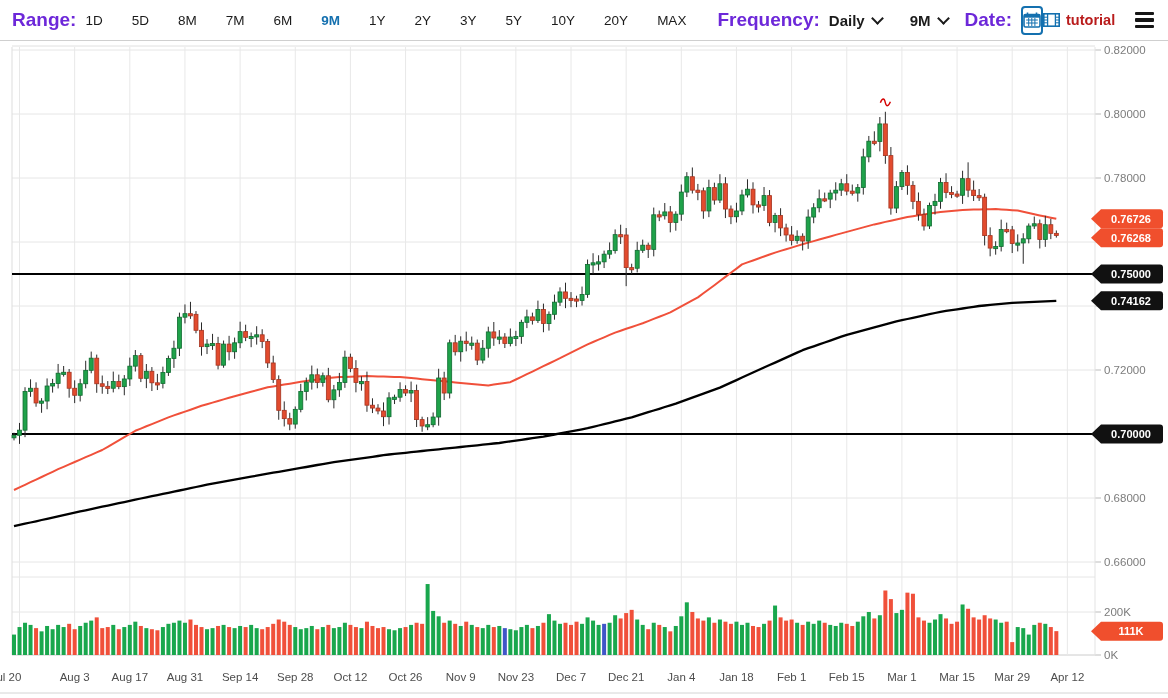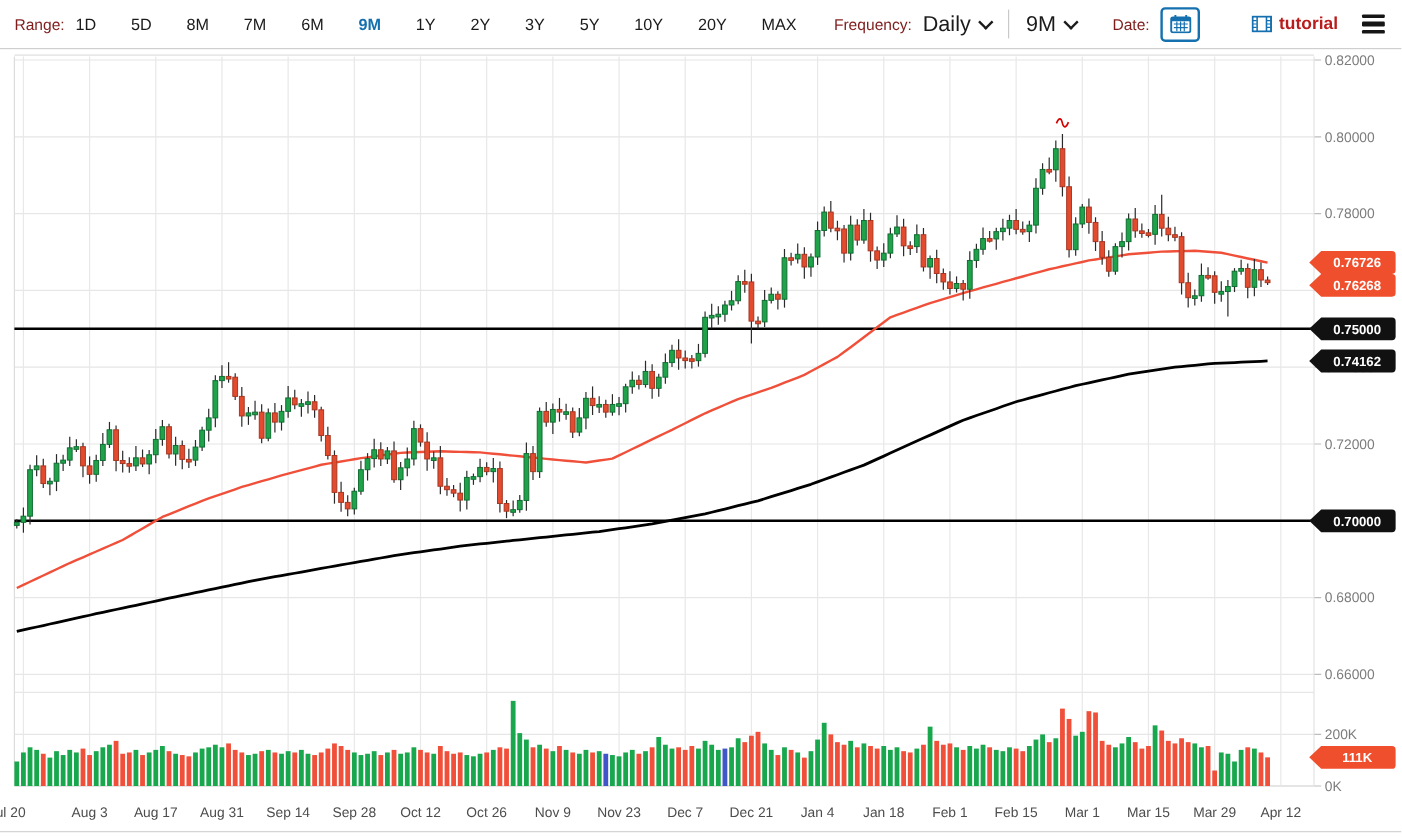--- a/index.html
+++ b/index.html
@@ -1,23 +1,23 @@
 <!DOCTYPE html>
 <html><head>
 <meta charset="utf-8">
 <style>
   html,body{margin:0;padding:0;background:#fff;width:1168px;height:698px;overflow:hidden;
     font-family:"Liberation Sans",sans-serif;-webkit-font-smoothing:antialiased;}
   .toolbar{display:flex;align-items:center;height:41px;border-bottom:1px solid #cfcfcf;padding:0 12px;box-sizing:border-box;}
-  .lbl{font-weight:normal;font-size:13px;color:#7f1d1d;margin-right:9px;white-space:nowrap;}
+  .lbl{font-weight:bold;font-size:19px;color:#6d28d9;margin-right:9px;white-space:nowrap;}
   .range-opts{display:flex;align-items:center;gap:16px;}
   .range-opts span{font-size:13.5px;color:#1b1b1b;margin-right:13px;cursor:pointer;white-space:nowrap;}
   .range-opts span.sel{color:#1470af;font-weight:bold;}
   .dd{display:flex;align-items:center;background:none;border:none;font-family:inherit;
-      font-size:18px;color:#1b1b1b;cursor:pointer;padding:0;margin-right:6px;}
+      font-size:15px;color:#1b1b1b;cursor:pointer;padding:0;margin-right:6px;font-weight:bold;}
   .chev{width:7px;height:7px;border-right:2.2px solid #1b1b1b;border-bottom:2.2px solid #1b1b1b;
         transform:rotate(45deg);display:inline-block;margin-left:8px;margin-top:-4px;}
   .vsep{width:1px;height:24px;background:#c9c9c9;margin:0 14px 0 8px;}
   .freq-lbl{margin-left:18px;}
   .cal-btn{width:33px;height:29px;border:2px solid #1470af;border-radius:4px;background:#fff;
            display:flex;align-items:center;justify-content:center;cursor:pointer;padding:0;}
   .spacer{flex:1;}
   .tutorial{display:flex;align-items:center;gap:6px;color:#b91c1c;font-weight:bold;
             font-size:14.5px;text-decoration:none;margin-right:18px;cursor:pointer;}
   .hamburger{cursor:pointer;padding:2px;}
@@ -51,21 +51,21 @@
   <span class="lbl freq-lbl">Frequency:</span>
   <button class="dd">
     <span>Daily</span>
     <span class="chev"></span>
   </button>
   <div class="vsep"></div>
   <button class="dd">
     <span>9M</span>
     <span class="chev"></span>
   </button>
-  <span class="lbl" style="margin-left:24px">Date:</span>
+  <span class="lbl" style="margin-left:11px">Date:</span>
   <button class="cal-btn">
     <svg width="18" height="16" viewBox="0 0 18 16">
       <rect x="1" y="2.5" width="16" height="12.5" rx="1.5" fill="none" stroke="#1470af" stroke-width="1.6"></rect>
       <rect x="1" y="2.5" width="16" height="3.2" fill="#1470af"></rect>
       <line x1="4.5" y1="0.5" x2="4.5" y2="3.5" stroke="#1470af" stroke-width="1.6"></line>
       <line x1="13.5" y1="0.5" x2="13.5" y2="3.5" stroke="#1470af" stroke-width="1.6"></line>
       <path d="M3.2 8 H14.8 M3.2 11 H14.8 M5.7 6 V14 M8.8 6 V14 M11.9 6 V14" stroke="#1470af" stroke-width="1"></path>
     </svg>
   </button>
   <div class="spacer"></div>

